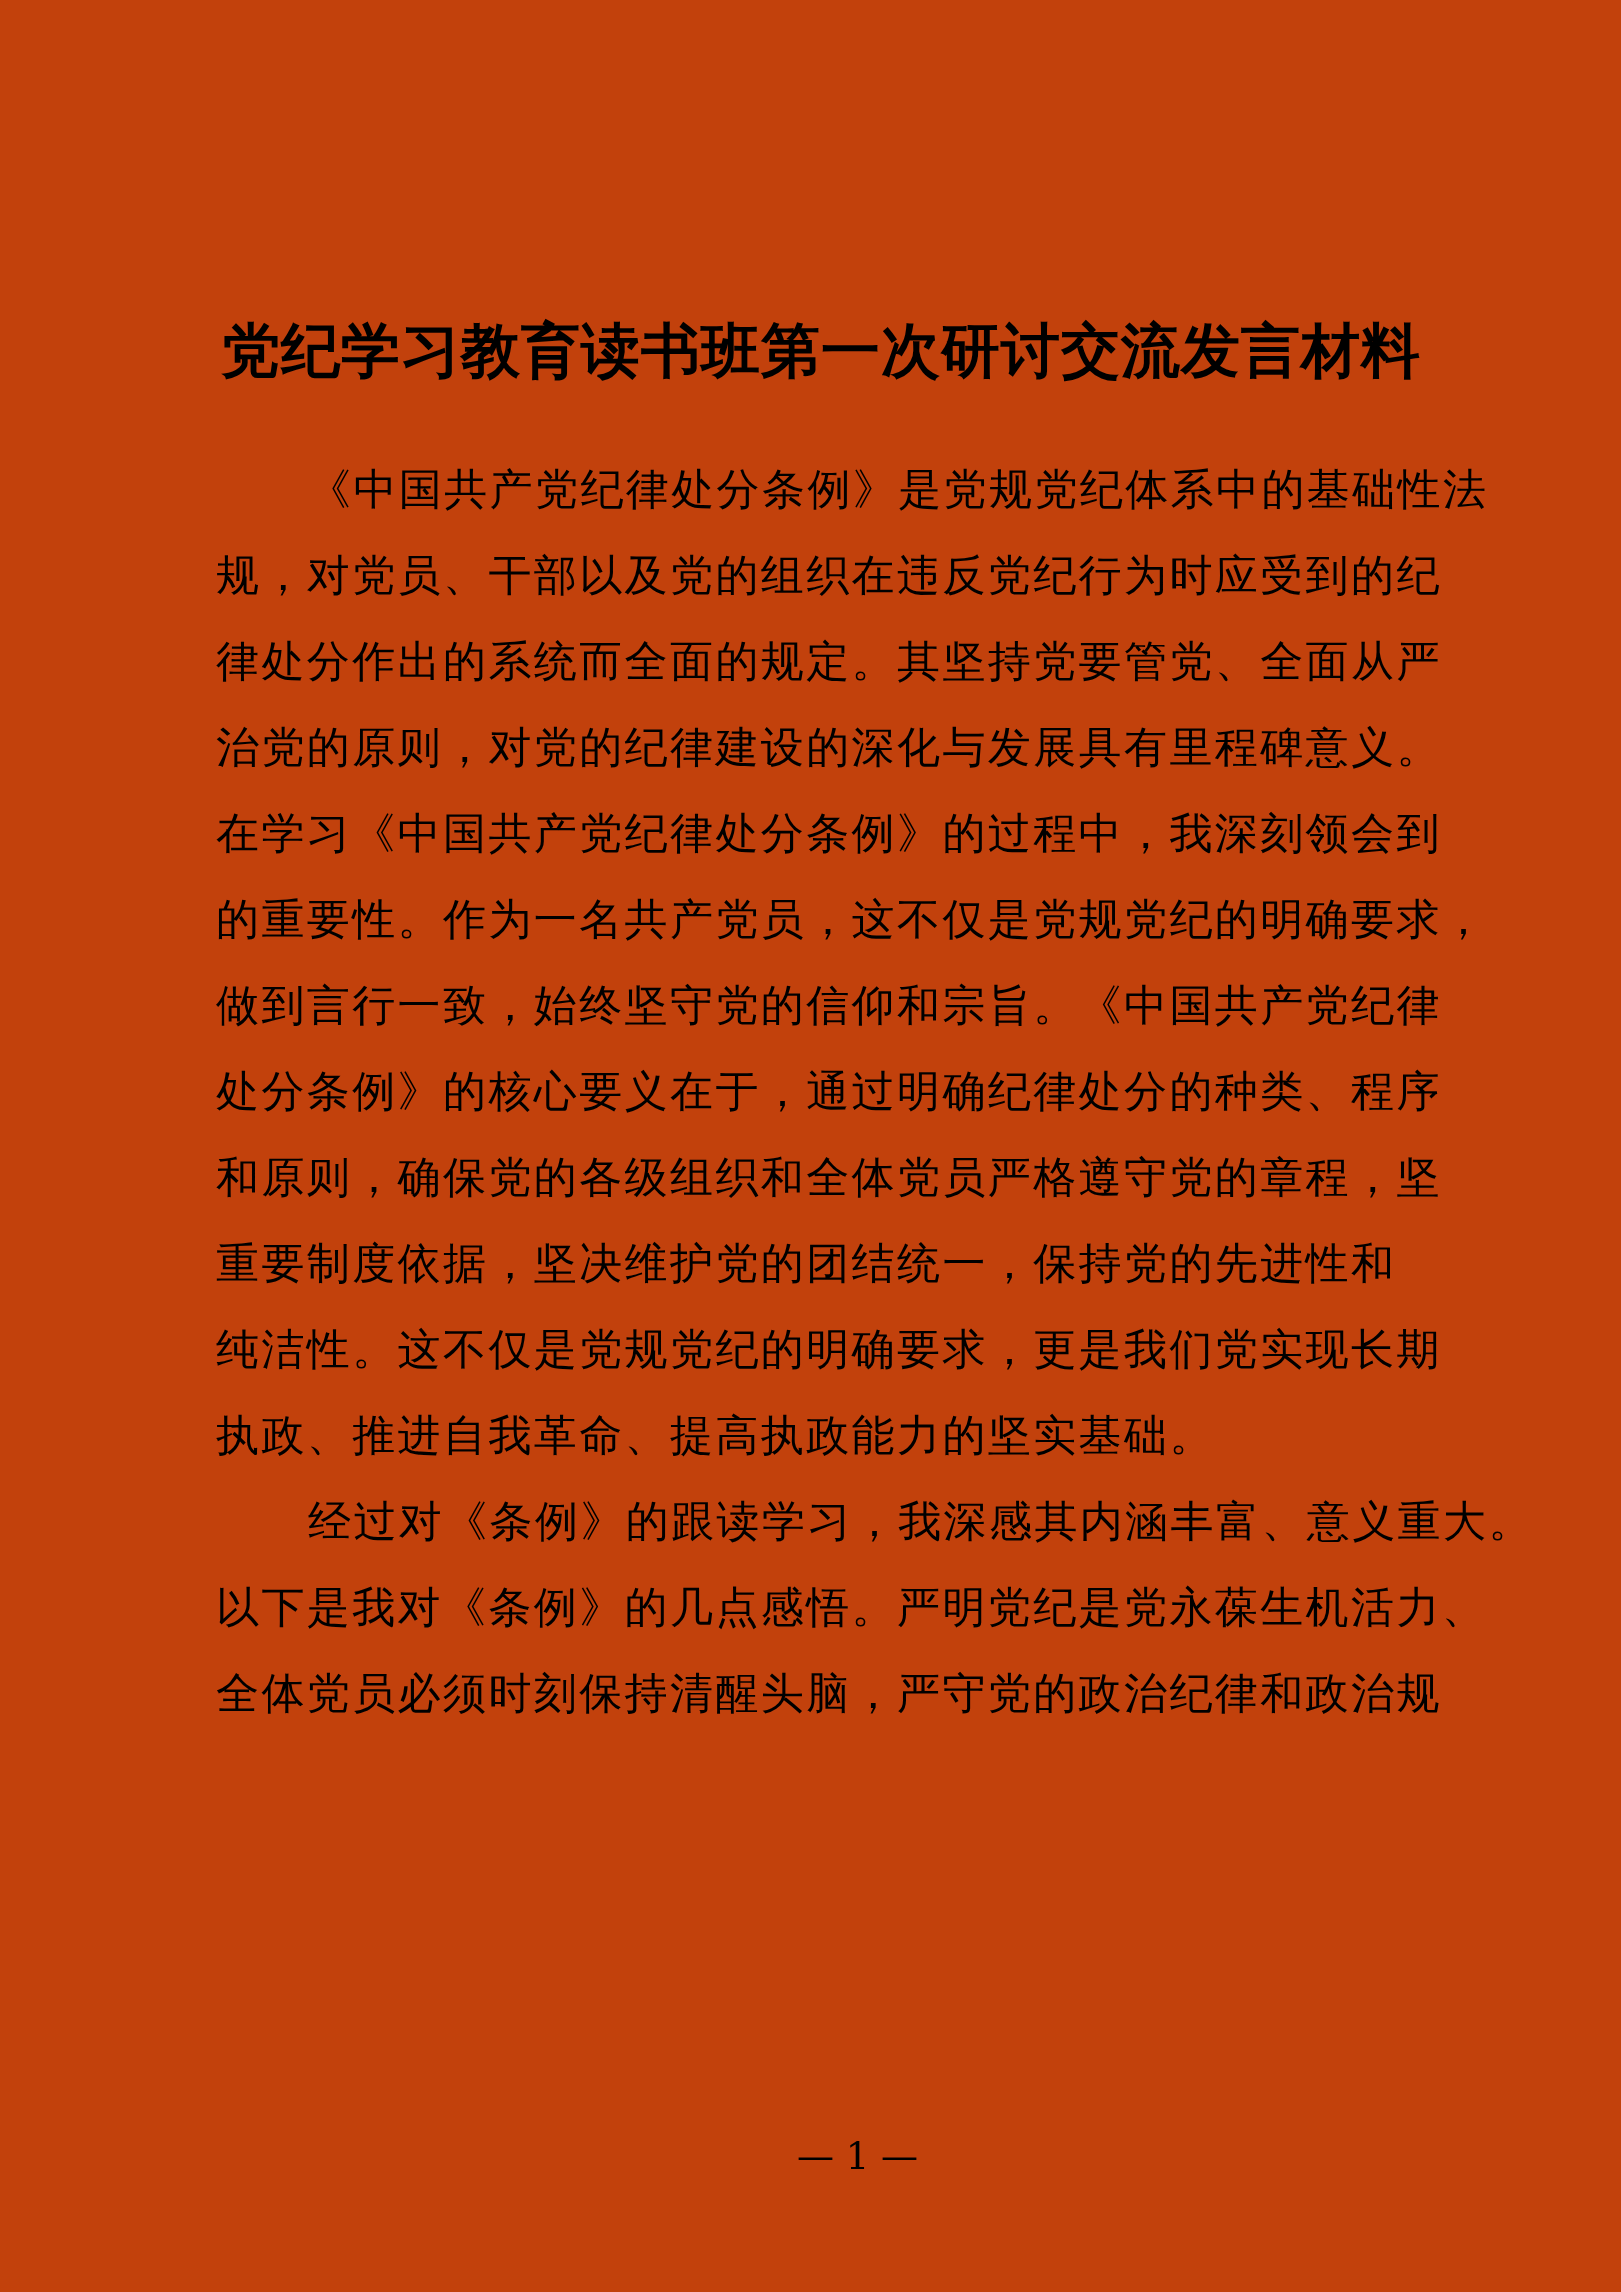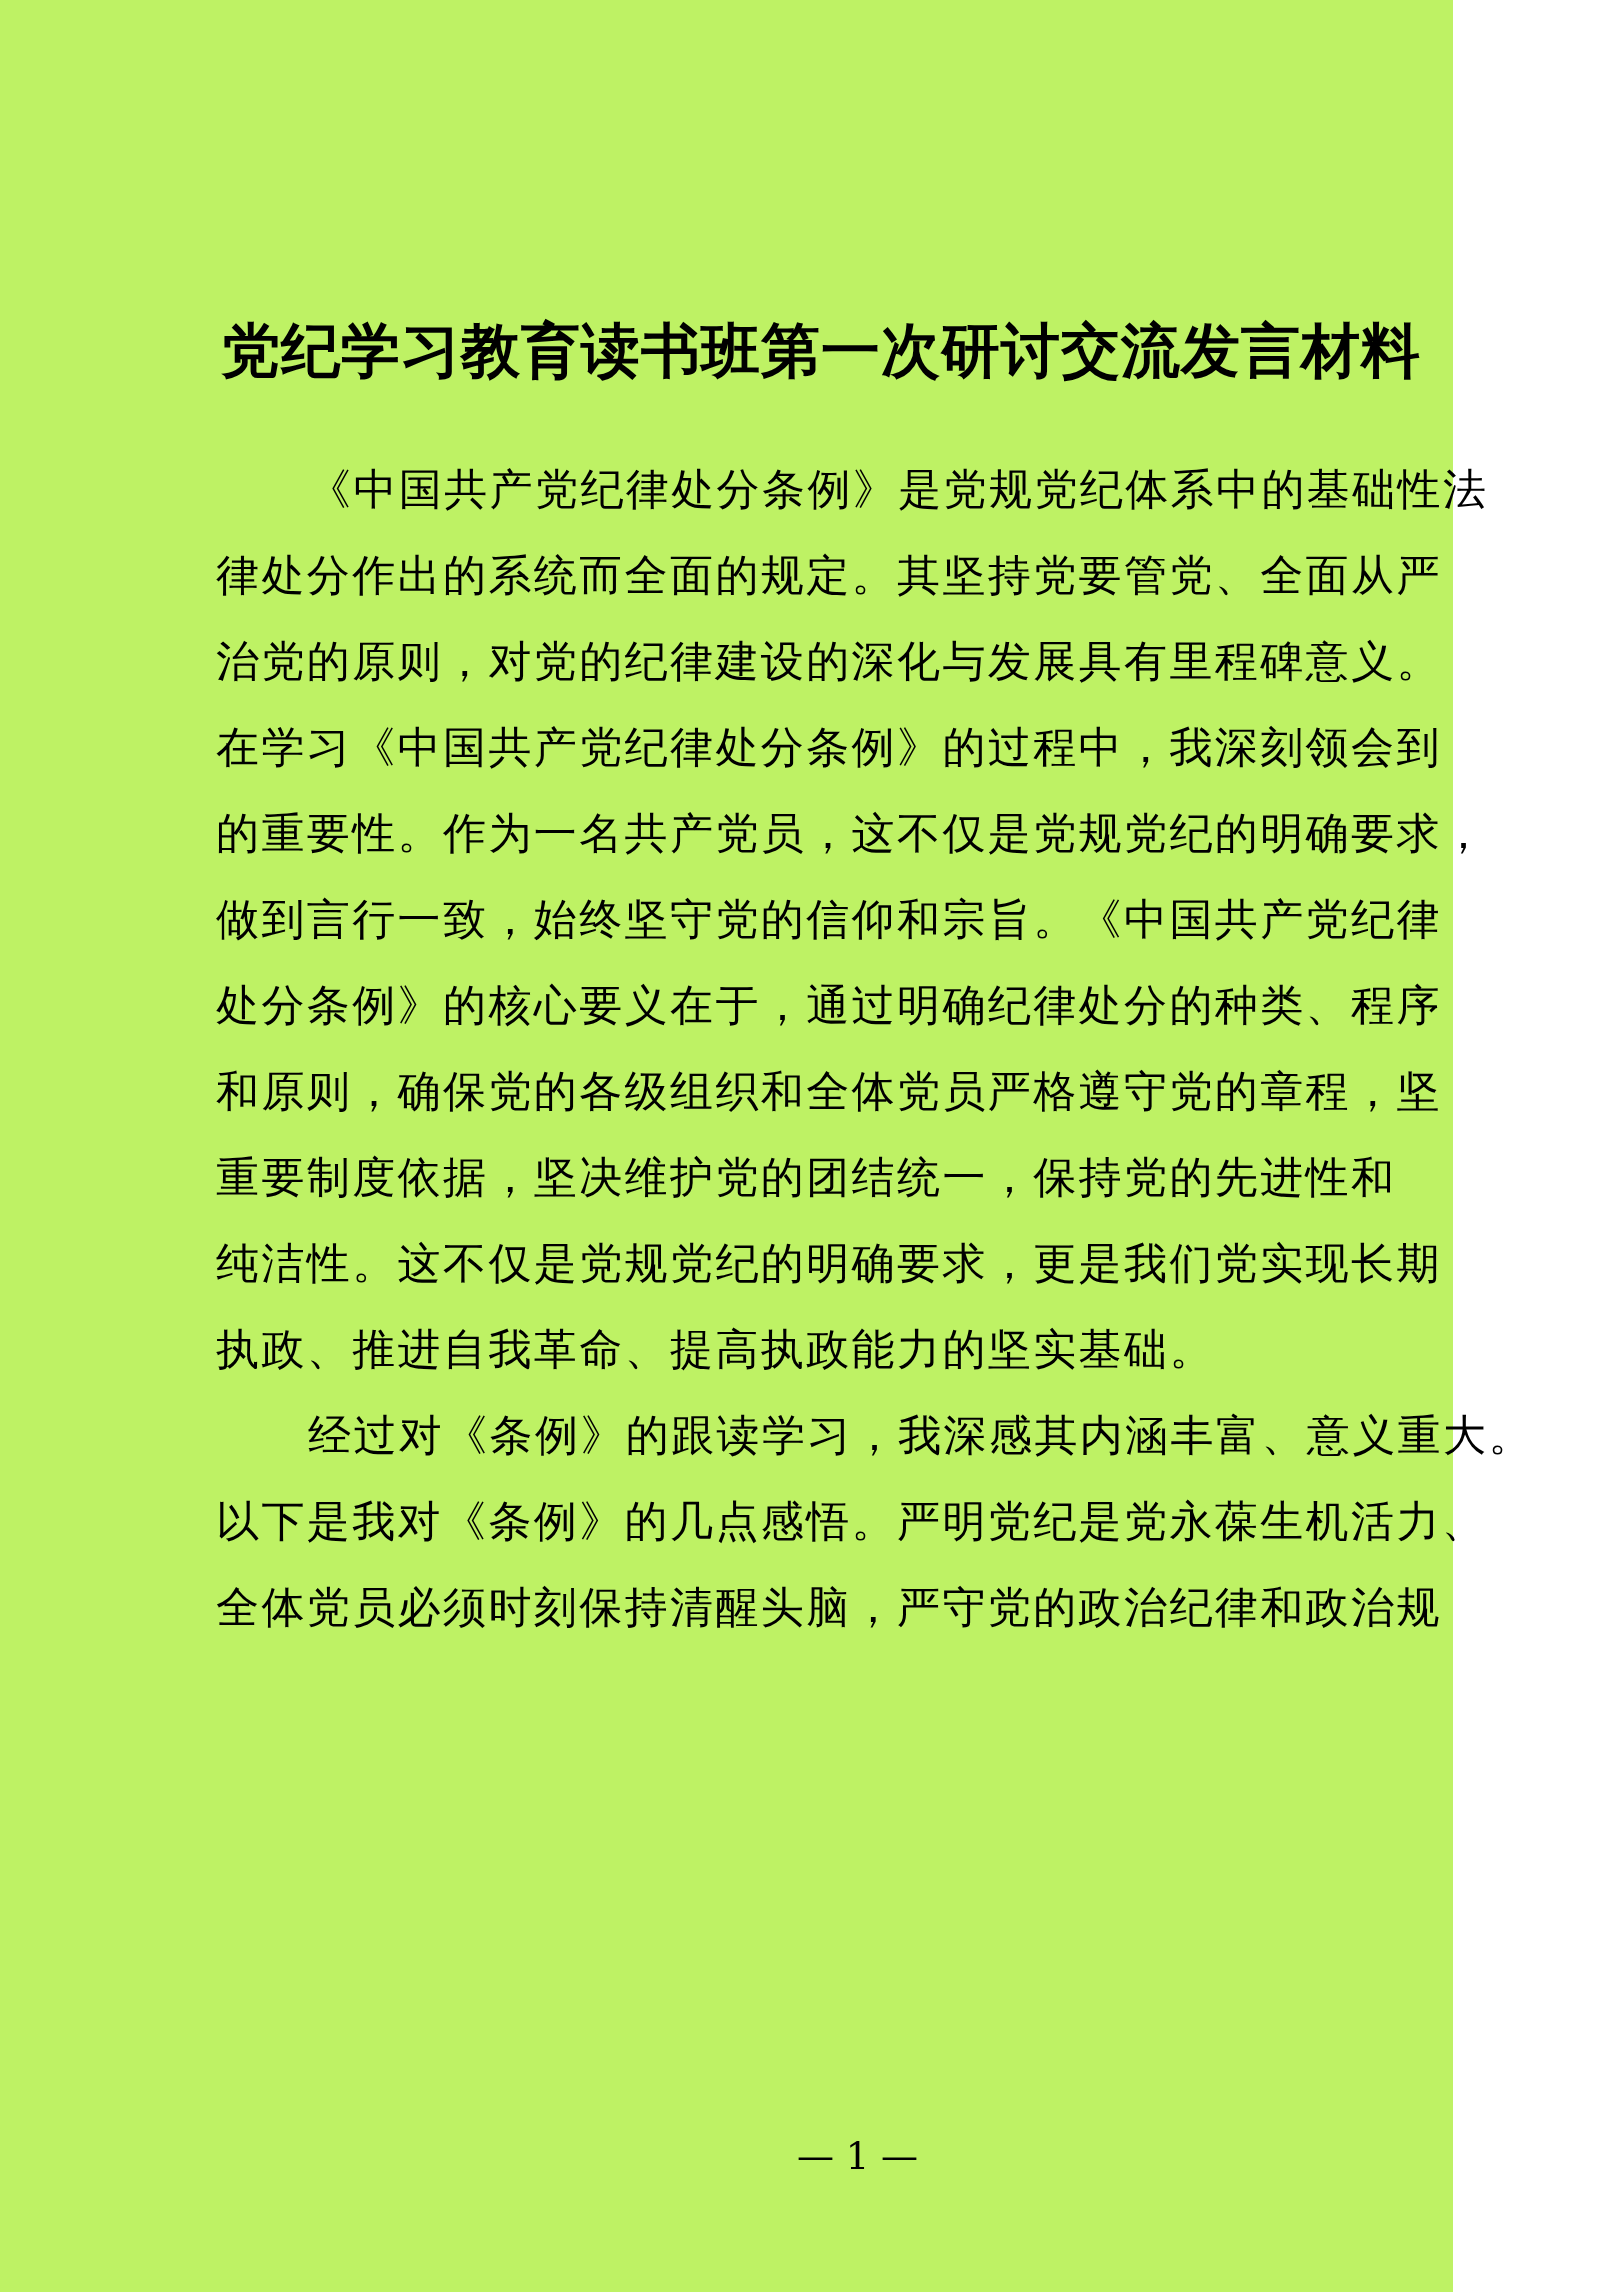--- a/index.html
+++ b/index.html
@@ -10,23 +10,23 @@
   body {
     width: 1621px;
     height: 2293px;
     position: relative;
     overflow: hidden;
     color: #000000;
   }
   .page {
     position: absolute;
     left: 0; top: 0;
-    width: 1453px;
+    width: 1621px;
     height: 2293px;
-    background: #bef264;
+    background: #c2410c;
   }
   .title {
     position: absolute;
     left: 218px;
     top: 312px;
     width: 1206px;
     margin: 0;
     font-family: "DejaVu Serif", "Liberation Serif", serif;
     font-weight: bold;
     font-size: 59px;
@@ -74,20 +74,21 @@
 <body>
 
 <div class="page">
 
   <h1 class="title">党纪学习教育读书班第一次研讨交流发言材料</h1>
 
   <div class="body">
 
     <div>
       <span class="line indent">《中国共产党纪律处分条例》是党规党纪体系中的基础性法</span>
+      <span class="line">规，对党员、干部以及党的组织在违反党纪行为时应受到的纪</span>
       <span class="line">律处分作出的系统而全面的规定。其坚持党要管党、全面从严</span>
       <span class="line">治党的原则，对党的纪律建设的深化与发展具有里程碑意义。</span>
       <span class="line">在学习《中国共产党纪律处分条例》的过程中，我深刻领会到</span>
       <span class="line">的重要性。作为一名共产党员，这不仅是党规党纪的明确要求，</span>
       <span class="line">做到言行一致，始终坚守党的信仰和宗旨。《中国共产党纪律</span>
       <span class="line">处分条例》的核心要义在于，通过明确纪律处分的种类、程序</span>
       <span class="line">和原则，确保党的各级组织和全体党员严格遵守党的章程，坚</span>
       <span class="line">重要制度依据，坚决维护党的团结统一，保持党的先进性和</span>
       <span class="line">纯洁性。这不仅是党规党纪的明确要求，更是我们党实现长期</span>
       <span class="line">执政、推进自我革命、提高执政能力的坚实基础。</span>

